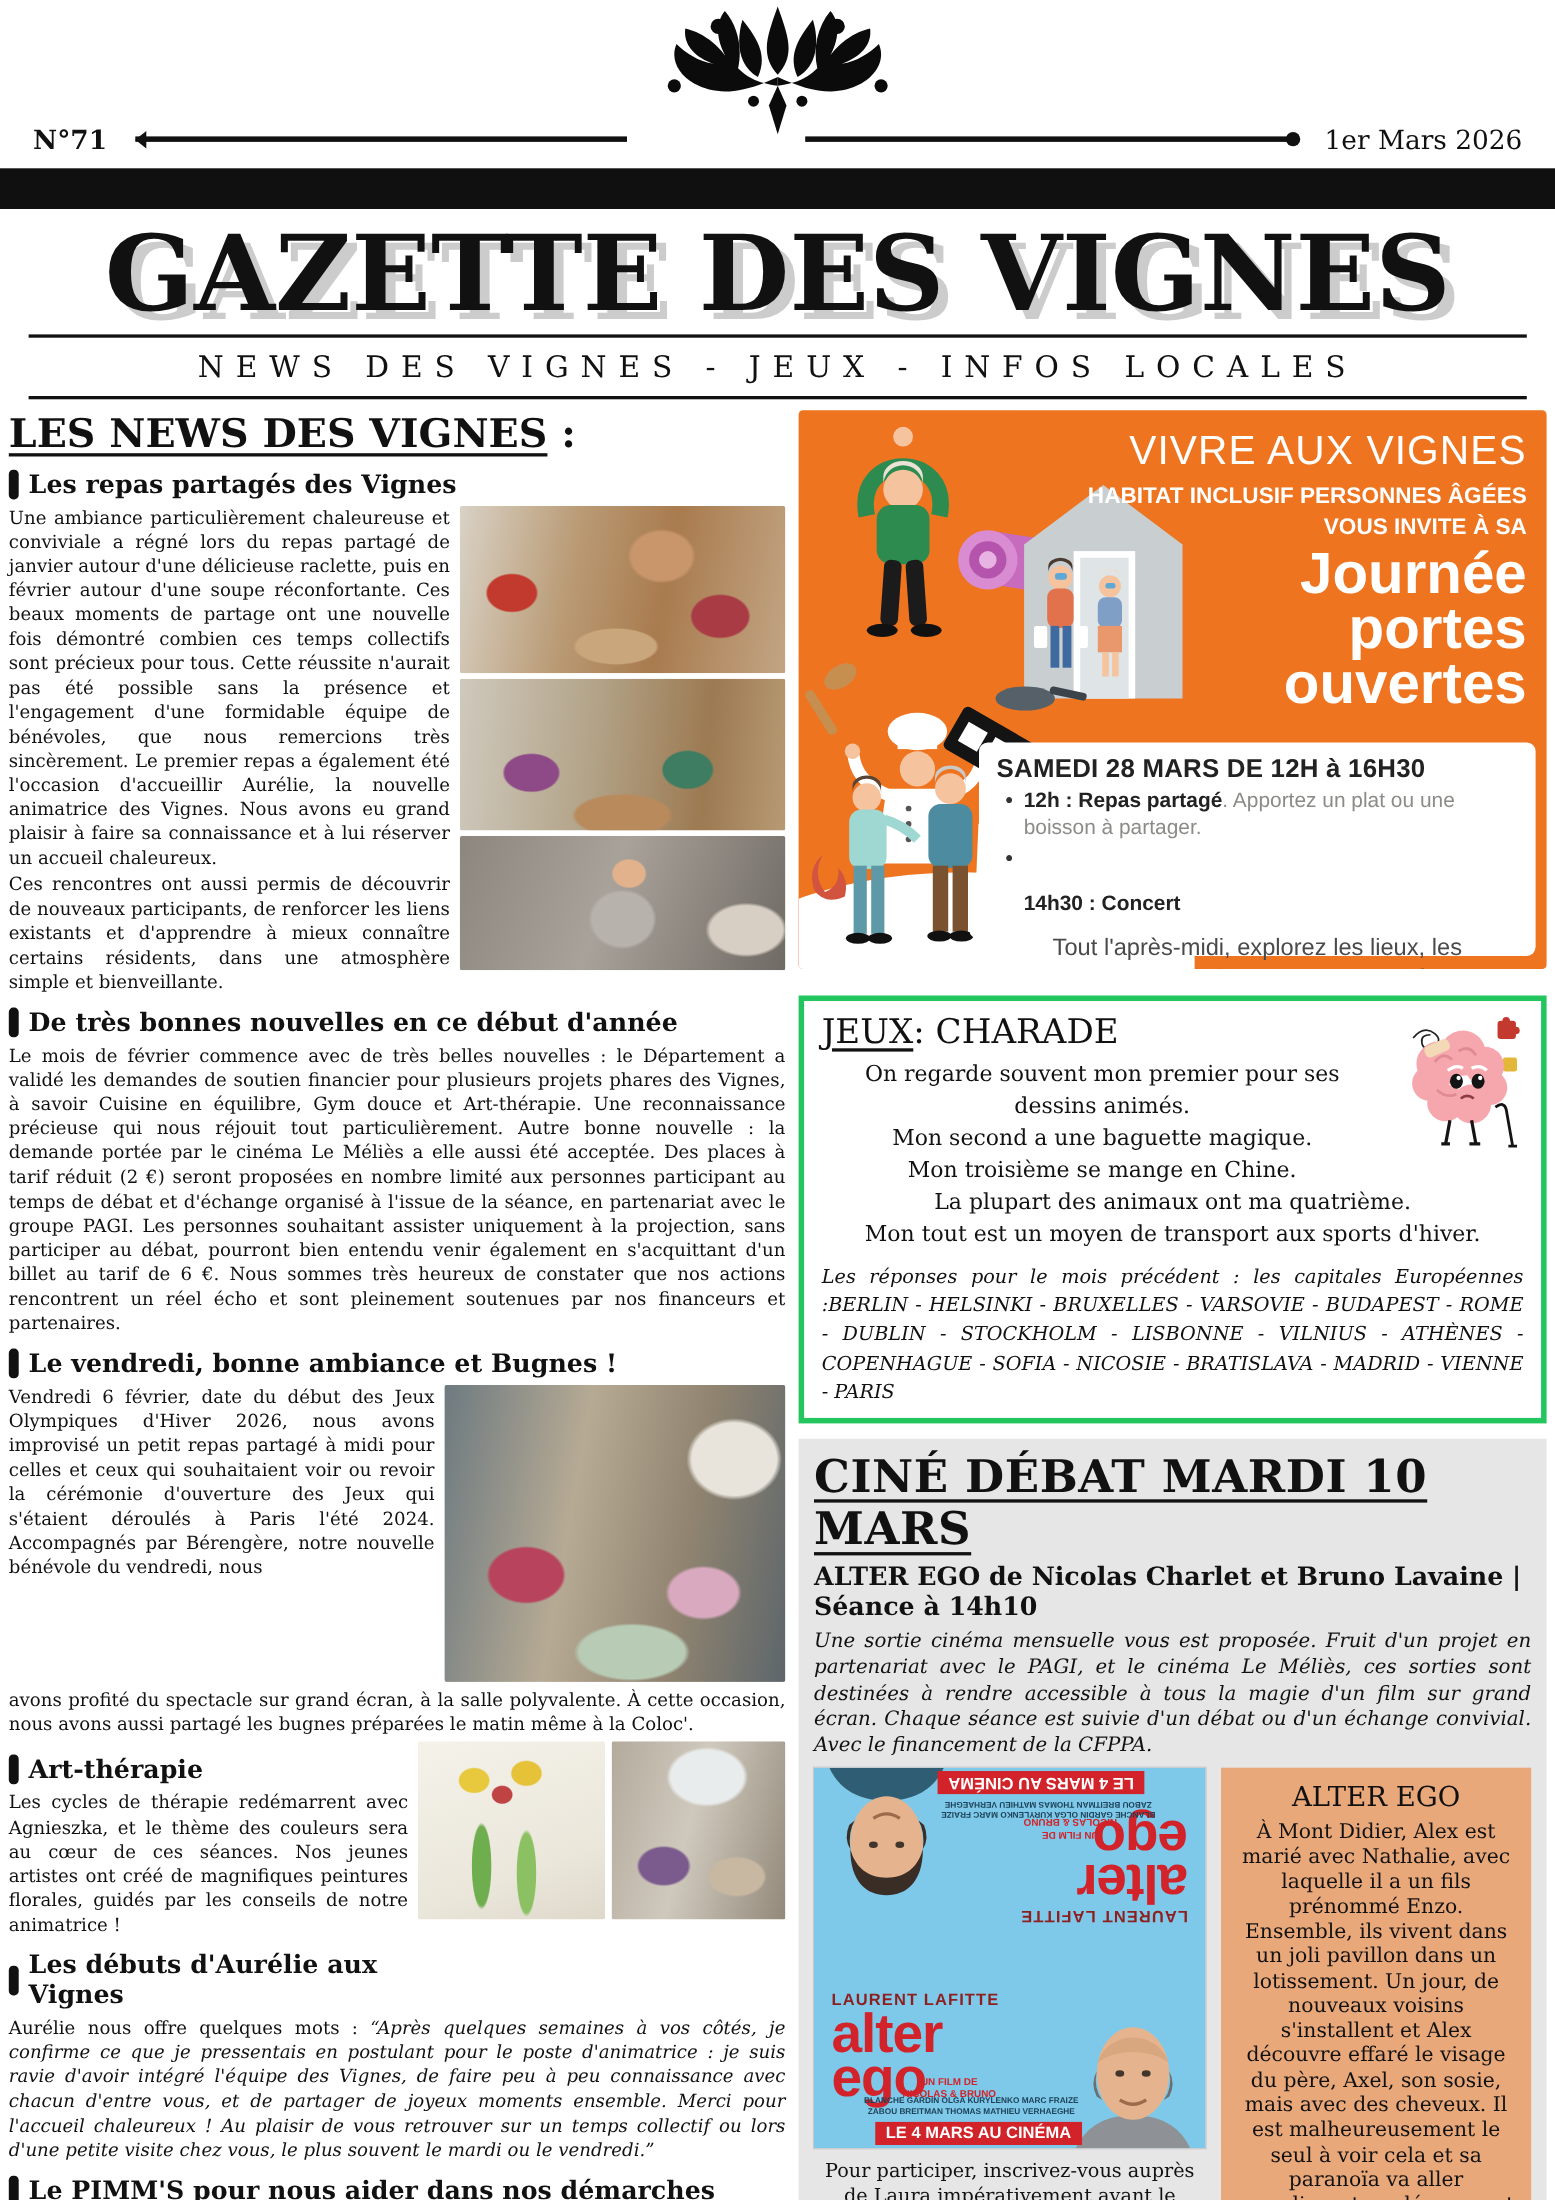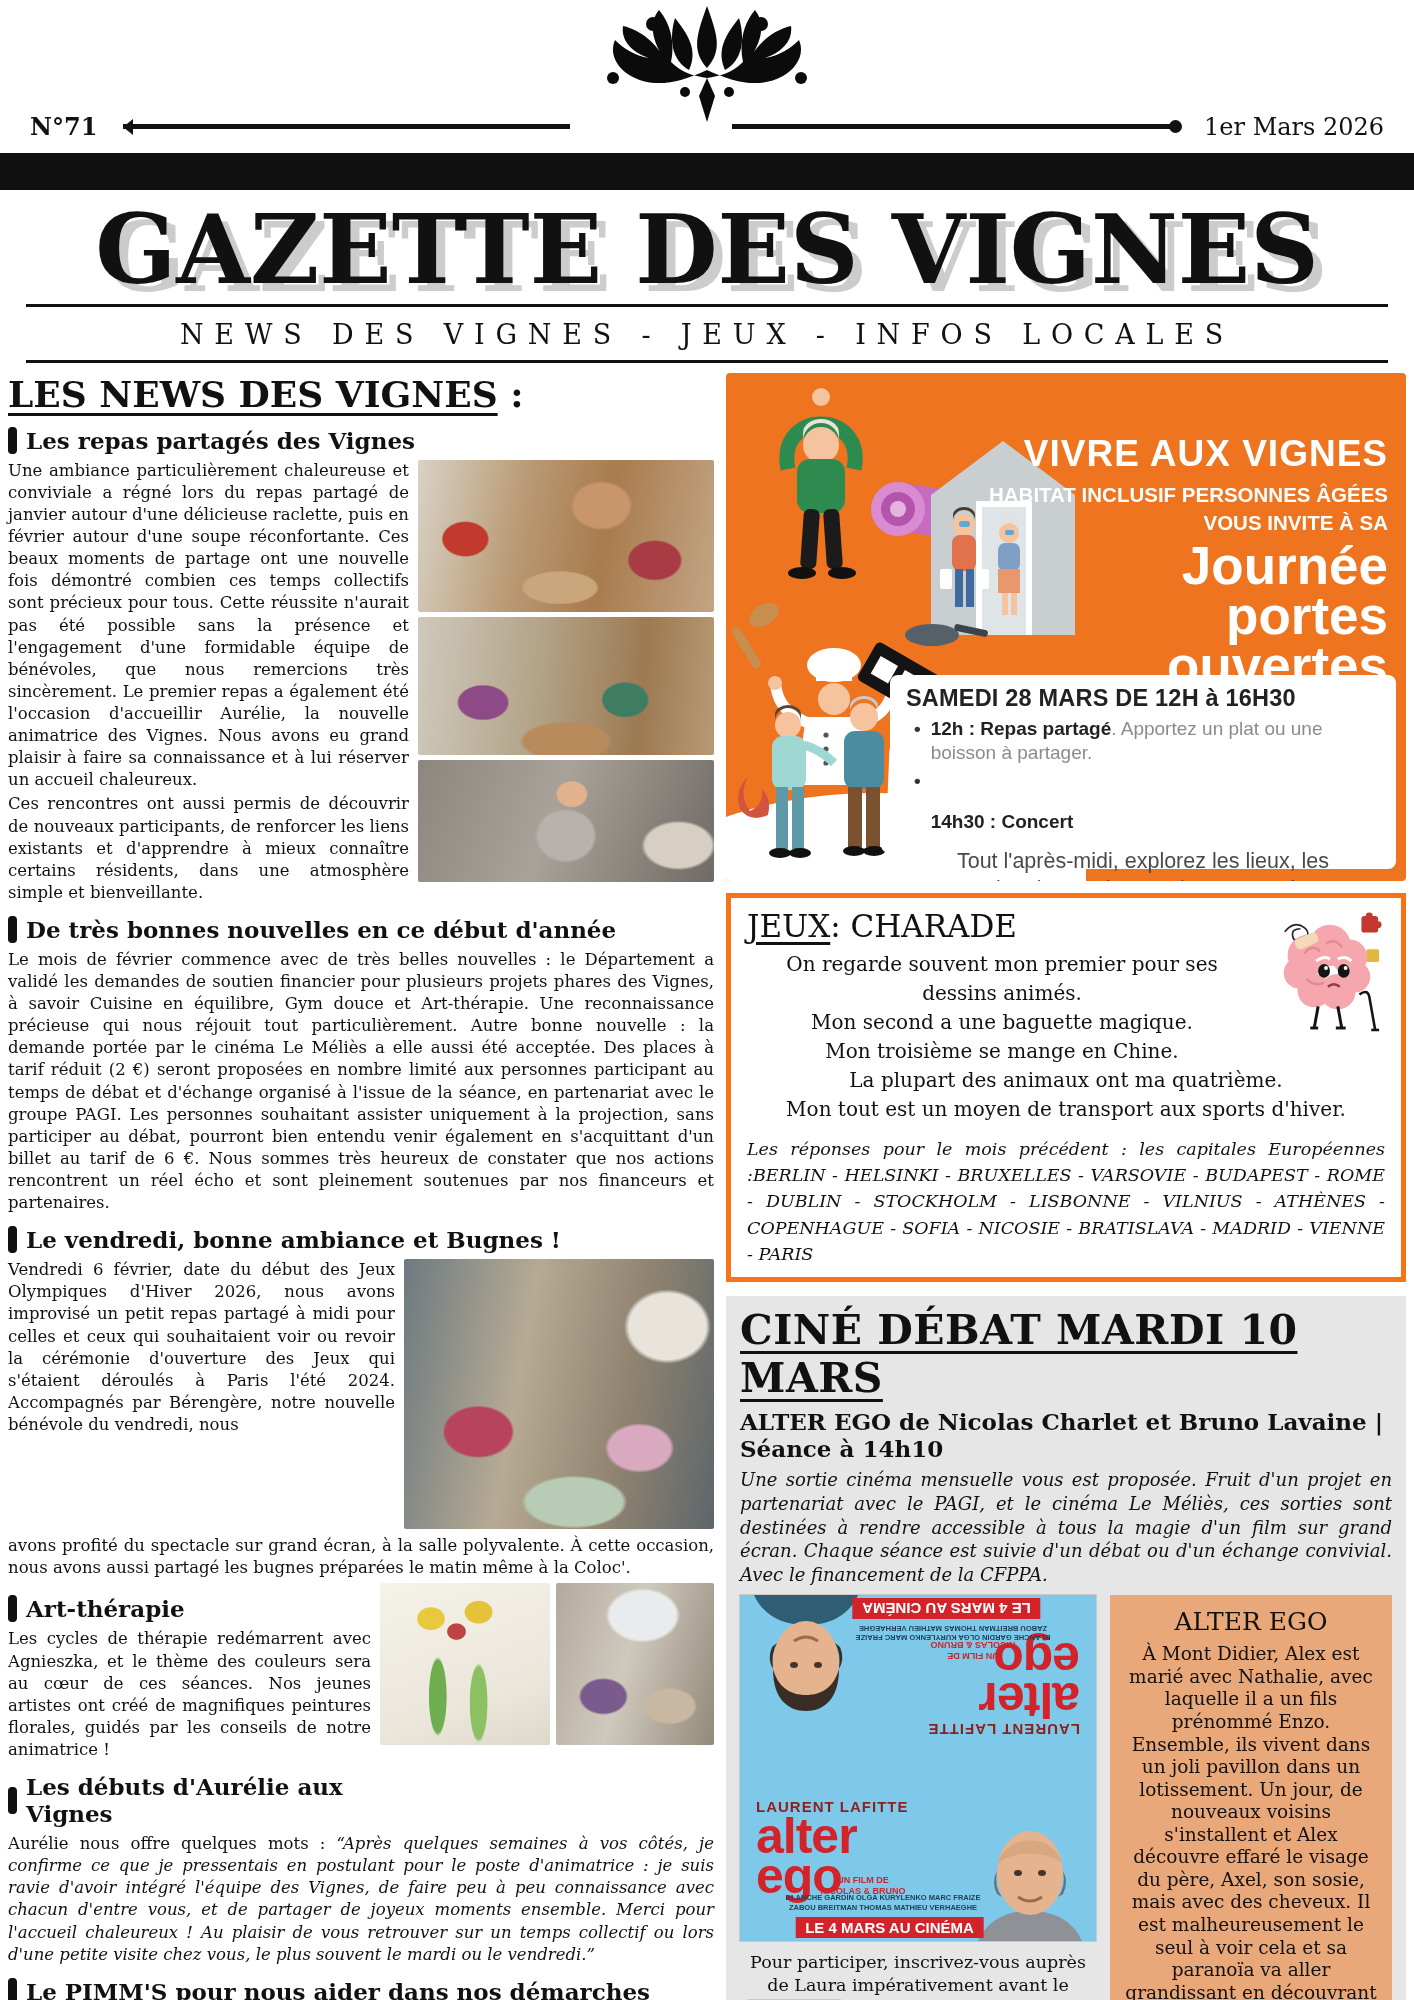--- a/index.html
+++ b/index.html
@@ -76,34 +76,34 @@
     radial-gradient(44px 30px at 72% 76%, #c8b8a2 0 55%, transparent 62%),
     radial-gradient(60px 44px at 55% 20%, #e9ecec 0 55%, transparent 62%),
     linear-gradient(105deg,#b3aa9c,#cfc9bd 45%,#93897a 100%); }
   .lead-in { }
   .quote-it { font-style:italic; }
   
   .flyer { position:relative; height:508px; background:#ee7420; border-radius:4px; overflow:hidden;
            font-family:"Liberation Sans", sans-serif; }
   .flyer-art { position:absolute; left:0; top:0; z-index:1; }
   .flyer-head { position:absolute; top:16px; right:18px; z-index:2; text-align:right; color:#fff; }
-  .brand { font-size:37px; font-weight:700; letter-spacing:1px;margin-top:44px; }
+  .brand { font-size:37px; font-weight:400; letter-spacing:1px; }
   .f-sub { font-size:20.5px; font-weight:700; margin-top:8px; }
   .f-sub2 { font-size:20.5px; font-weight:700; margin-top:4px; }
   .event-line { font-size:53px; font-weight:800; line-height:0.95; }
   .event-block { margin-top:6px; }
   .panel { position:absolute; z-index:3; left:164px; right:10px; top:302px; bottom:12px;
            background:#ffffff; border-radius:8px; padding:10px 16px 8px; color:#333; }
   .when { font-size:23.5px; font-weight:800; color:#222; letter-spacing:0.2px; }
   .bullet-row { display:flex; gap:10px; margin-top:5px; font-size:19px; color:#8b8b88; line-height:1.25; }
   .bdot { color:#333; font-weight:800; flex:none; margin-left:8px; }
   .b-bold { color:#222; font-weight:800;margin-top:41px; }
   .allday { margin-top:14px; text-align:center; font-size:21.5px; color:#4a4a4a; line-height:1.3; }
   
-  .jeux { margin-top:12px; background:#fff; border:5px solid #f97316; padding:8px 16px 10px; }
+  .jeux { margin-top:24px; background:#fff; border:5px solid #22c55e; padding:8px 16px 10px; }
   .jeux-title { font-size:31px; margin:2px 0 6px 0; }
   .jeux-title .uline { text-decoration:underline; text-decoration-thickness:2.5px; text-underline-offset:5px; }
   .brain-float { float:right; width:118px; margin:4px 0 4px 10px; }
   .jeux-line { font-size:20px; line-height:1.45;text-align:center; }
   .jeux-answers { font-style:italic; font-size:17.5px; line-height:1.5; text-align:justify; margin-top:12px; clear:none; }
   
   .cine { margin-top:14px; background:#e6e6e6; padding:10px 14px 14px; }
   .cine-title { font-size:41px; font-weight:700; letter-spacing:0.5px; text-decoration:underline; text-decoration-thickness:3px; text-underline-offset:7px; }
   .cine-sub { font-size:23px; font-weight:800; margin-top:6px; }
   .cine-intro { font-style:italic; font-size:18px; line-height:1.32; text-align:justify; margin-top:6px; }

